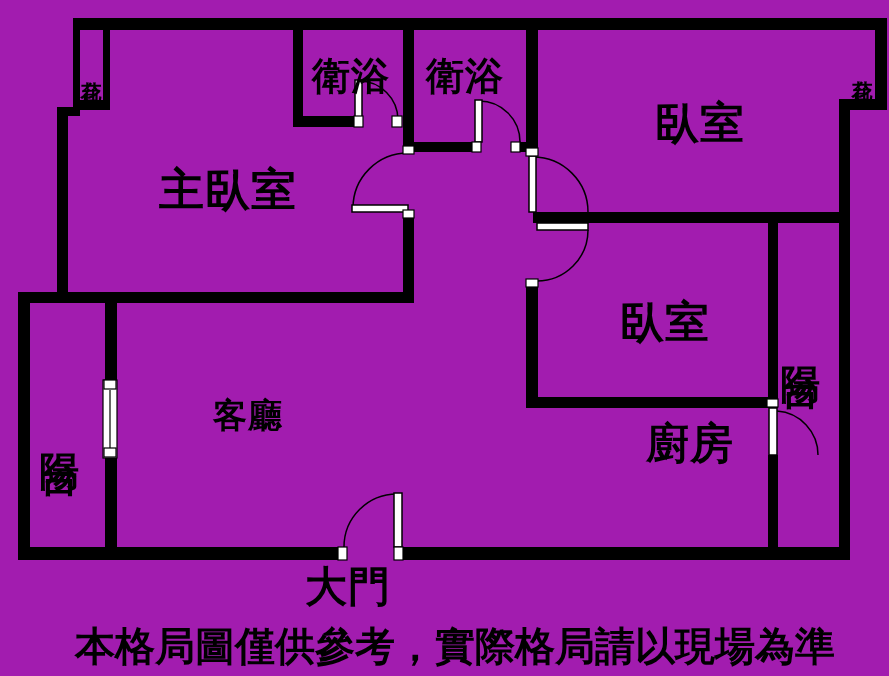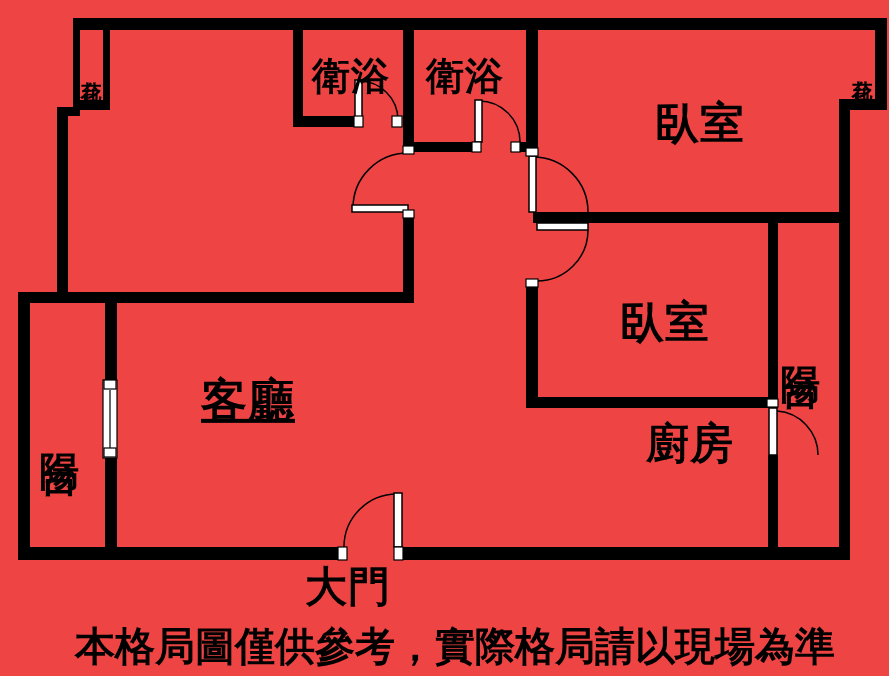--- a/index.html
+++ b/index.html
@@ -5,21 +5,21 @@
   html, body {
     margin: 0;
     padding: 0;
     background: #ffffff;
     font-family: "DejaVu Sans", sans-serif;
   }
   #plan {
     position: relative;
     width: 889px;
     height: 676px;
-    background: #ef4444;
+    background: #a21caf;
     overflow: hidden;
   }
   #plan svg {
     position: absolute;
     left: 0;
     top: 0;
   }
   .room-label {
     position: absolute;
     transform: translate(-50%, -50%);
@@ -37,21 +37,21 @@
   
   .lbl-flower-left   { left: 91px;  top: 65px;  font-size: 21px; letter-spacing: 0; }
   .lbl-flower-right  { left: 862px; top: 64px;  font-size: 21px; letter-spacing: 0; }
   .lbl-bath-left     { left: 351px; top: 77px;  font-size: 38px; }
   .lbl-bath-right    { left: 465px; top: 77px;  font-size: 38px; }
   .lbl-bedroom-top   { left: 700px; top: 123px; font-size: 44px; }
   .lbl-master        { left: 228px; top: 190px; font-size: 45px; }
   .lbl-bedroom-mid   { left: 665px; top: 322px; font-size: 44px; }
   .lbl-balcony-right { left: 801px; top: 337px; font-size: 40px; }
   .lbl-balcony-left  { left: 60px;  top: 424px; font-size: 40px; }
-  .lbl-living        { left: 248px; top: 400px; font-size: 46px; text-decoration: underline; }
+  .lbl-living        { left: 248px; top: 416px; font-size: 34px; }
   .lbl-kitchen       { left: 690px; top: 444px; font-size: 43px; text-align: center; }
   .lbl-main-door     { left: 348px; top: 587px; font-size: 42px; }
   .lbl-disclaimer    { left: 455px; top: 646px; font-size: 40px; letter-spacing: 0; }
 
   .wall { fill: #000000; }
   .arc  { fill: none; stroke: #000000; stroke-width: 1.5; }
   .leaf { fill: #ffffff; stroke: #000000; stroke-width: 1.5; }
   .plate{ fill: #ffffff; stroke: #000000; stroke-width: 1.2; }
   .winline { stroke: #000000; stroke-width: 1.2; }
 </style>
@@ -151,20 +151,21 @@
       <rect class="plate" x="338" y="547" width="9" height="13"></rect>
       <rect class="plate" x="394" y="547" width="9" height="13"></rect>
     </g>
   </svg>
 
   <div class="room-label vertical lbl-flower-left">花台</div>
   <div class="room-label vertical lbl-flower-right">花台</div>
   <div class="room-label lbl-bath-left">衛浴</div>
   <div class="room-label lbl-bath-right">衛浴</div>
   <div class="room-label lbl-bedroom-top">臥室</div>
+  <div class="room-label lbl-master">主臥室</div>
   <div class="room-label lbl-bedroom-mid">臥室</div>
   <div class="room-label vertical lbl-balcony-right">陽台</div>
   <div class="room-label vertical lbl-balcony-left">陽台</div>
   <div class="room-label lbl-living">客廳</div>
   <div class="room-label lbl-kitchen">廚房</div>
   <div class="room-label lbl-main-door">大門</div>
   <div class="room-label lbl-disclaimer">本格局圖僅供參考，實際格局請以現場為準</div>
 
 </div>
 

